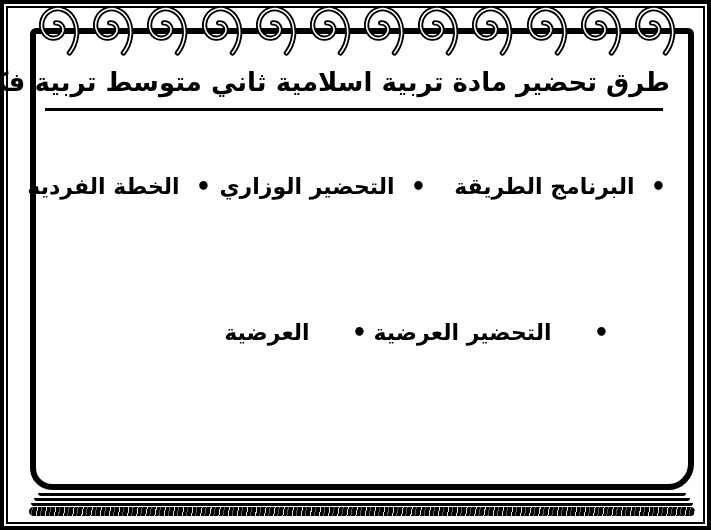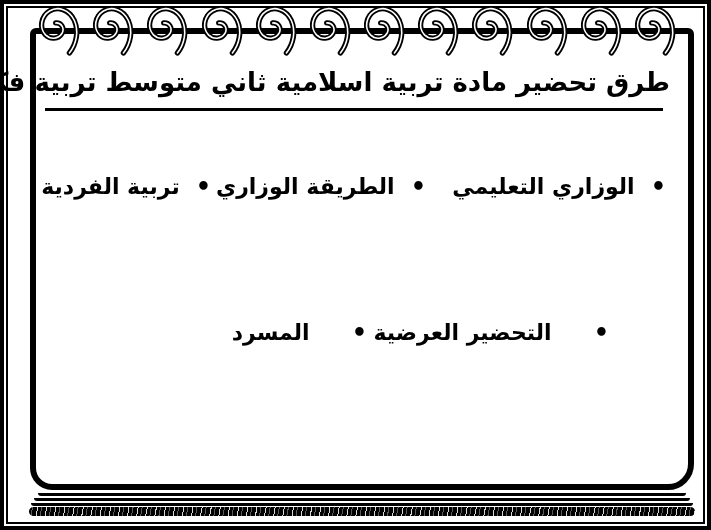--- a/index.html
+++ b/index.html
@@ -160,33 +160,33 @@
         <path d="M40 56 C48 46 51 31 45.5 19 C40 7 27 2.5 17.5 8.5 C8 14.5 5.5 27.5 13 35.5 C18.5 41 27.5 40.5 31.5 34 C35 28 31 21.5 24.5 22" fill="none" stroke="#000000" stroke-width="6" stroke-linecap="round"></path>
         <path d="M40 56 C48 46 51 31 45.5 19 C40 7 27 2.5 17.5 8.5 C8 14.5 5.5 27.5 13 35.5 C18.5 41 27.5 40.5 31.5 34 C35 28 31 21.5 24.5 22" fill="none" stroke="#ffffff" stroke-width="1.8" stroke-linecap="round"></path>
       </svg>
     </div>
 
   <div class="title">طرق تحضير مادة تربية اسلامية ثاني متوسط تربية فكرية</div>
   <div class="title-underline"></div>
 
   <div class="li row1 i1 gap-s">
     <span class="dot">•</span>
-    <span class="txt">الوزاري التعليمي</span>
+    <span class="txt">البرنامج الطريقة</span>
   </div>
   <div class="li row1 i2 gap-s">
     <span class="dot">•</span>
-    <span class="txt">الطريقة الوزاري</span>
+    <span class="txt">التحضير الوزاري</span>
   </div>
   <div class="li row1 i3 gap-s">
     <span class="dot">•</span>
-    <span class="txt">تربية الفردية</span>
+    <span class="txt">الخطة الفردية</span>
   </div>
 
   <div class="li row2 i4 gap-l">
     <span class="dot">•</span>
     <span class="txt">التحضير العرضية</span>
   </div>
   <div class="li row2 i5 gap-l">
     <span class="dot">•</span>
-    <span class="txt">المسرد</span>
+    <span class="txt">العرضية</span>
   </div>
 
 </div>
 
 </body></html>

